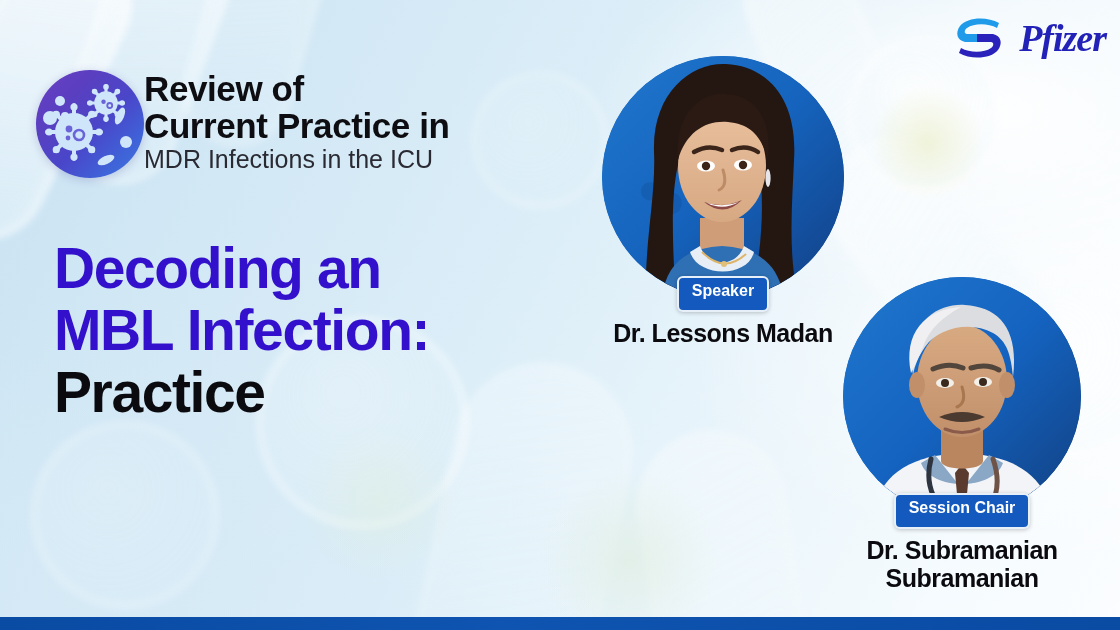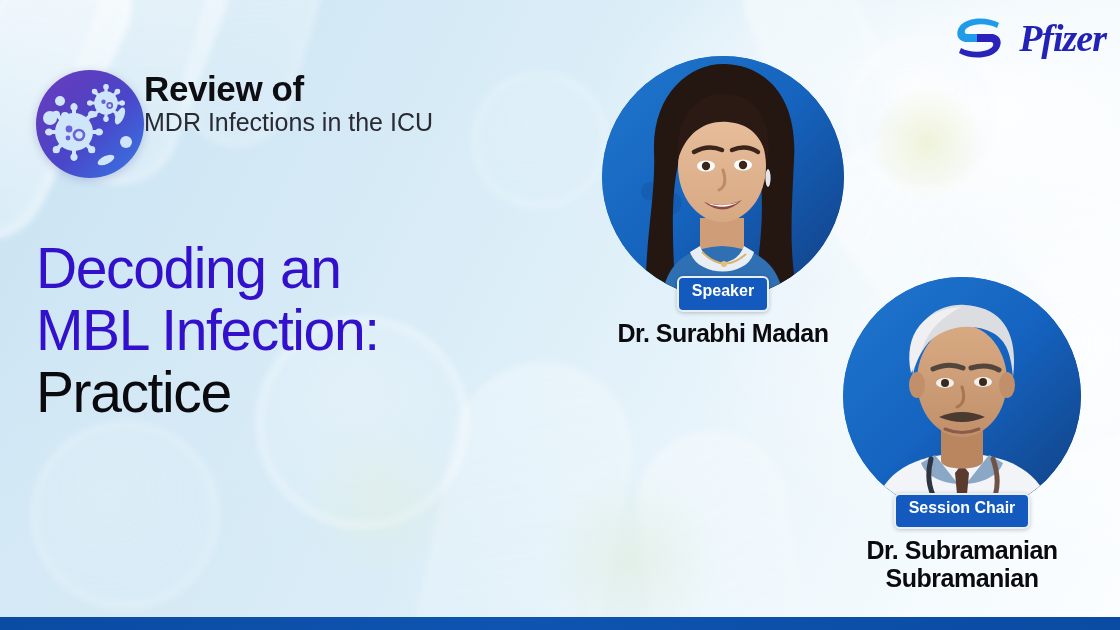--- a/index.html
+++ b/index.html
@@ -67,22 +67,22 @@
     color:#0d0d12; letter-spacing:-.4px; white-space:nowrap;
   }
   .prog-sub {
     margin-top:2px;
     font-weight:400; font-size:25px; line-height:1.1;
     color:#2a2a33; letter-spacing:0px; white-space:nowrap;
   }
 
   
   .main-title {
-    position:absolute; left:36px; top:237px;
-    font-weight:400; font-size:57px; line-height:1.09;
+    position:absolute; left:54px; top:237px;
+    font-weight:700; font-size:57px; line-height:1.09;
     letter-spacing:-1.4px;
   }
   .main-title .accent { color:#3311cc; display:block; }
   .main-title .plain  { color:#0b0b0f; display:block; }
 
   
   .portrait { position:absolute; }
   .disc {
     border-radius:50%;
     position:relative; overflow:hidden;
@@ -210,20 +210,21 @@
           <circle cx="14" cy="48" r="7"></circle>
           <circle cx="90" cy="72" r="6"></circle>
           <ellipse cx="84" cy="46" rx="4" ry="9" transform="rotate(24 84 46)"></ellipse>
           <ellipse cx="70" cy="90" rx="4" ry="9" transform="rotate(66 70 90)"></ellipse>
         </g>
       </svg>
     </div>
 
     <div>
       <div class="prog-title">Review of</div>
+      <div class="prog-title">Current Practice in</div>
       <div class="prog-sub">MDR Infections in the ICU</div>
     </div>
   </div>
 
   <h1 class="main-title">
     <span class="accent">Decoding an</span>
     <span class="accent">MBL Infection:</span>
     <span class="plain">Practice</span>
   </h1>
 
@@ -280,21 +281,21 @@
           <ellipse cx="166" cy="122" rx="2.6" ry="9" fill="#e6e6ea"></ellipse>
 
           <path d="M100 196 q22 22 44 2" stroke="#dcb46a" stroke-width="2" fill="none"></path>
           <circle cx="122" cy="208" r="3" fill="#e2c07a"></circle>
         </g>
       </svg>
     </div>
     <div class="badge-wrap">
       <span class="badge">Speaker</span>
     </div>
-    <div class="person-name">Dr. Surabhi Madan</div>
+    <div class="person-name">Dr. Lessons Madan</div>
   </div>
 
   <div class="portrait" style="left:843px;top:277px;width:238px;">
     <div class="disc disc-chair">
       <svg viewBox="0 0 238 238" preserveAspectRatio="xMidYMid slice">
         <defs>
           <clipPath id="cc">
               <circle cx="119" cy="119" r="119"></circle>
             </clipPath>
           <linearGradient id="cb" x1="0" y1="0" x2="1" y2="1">

